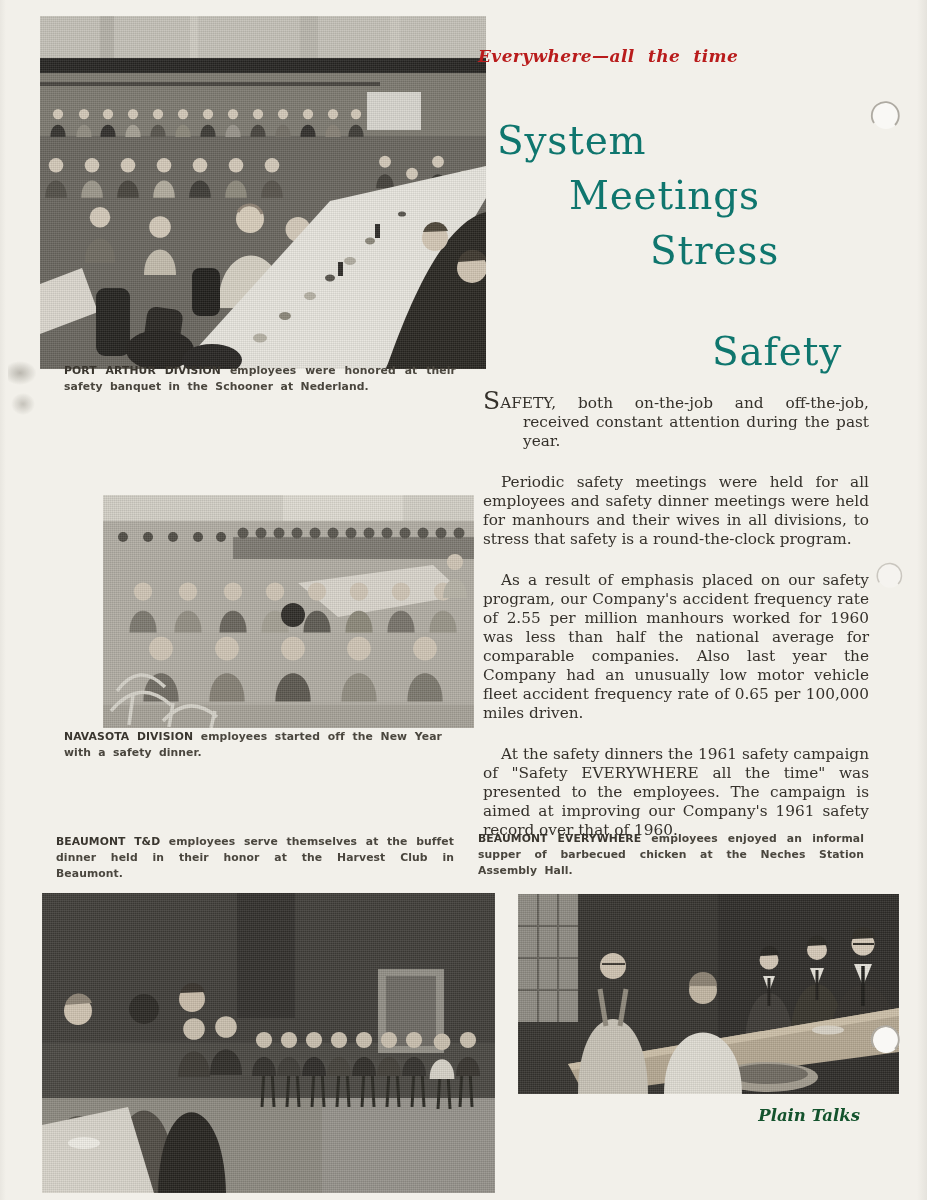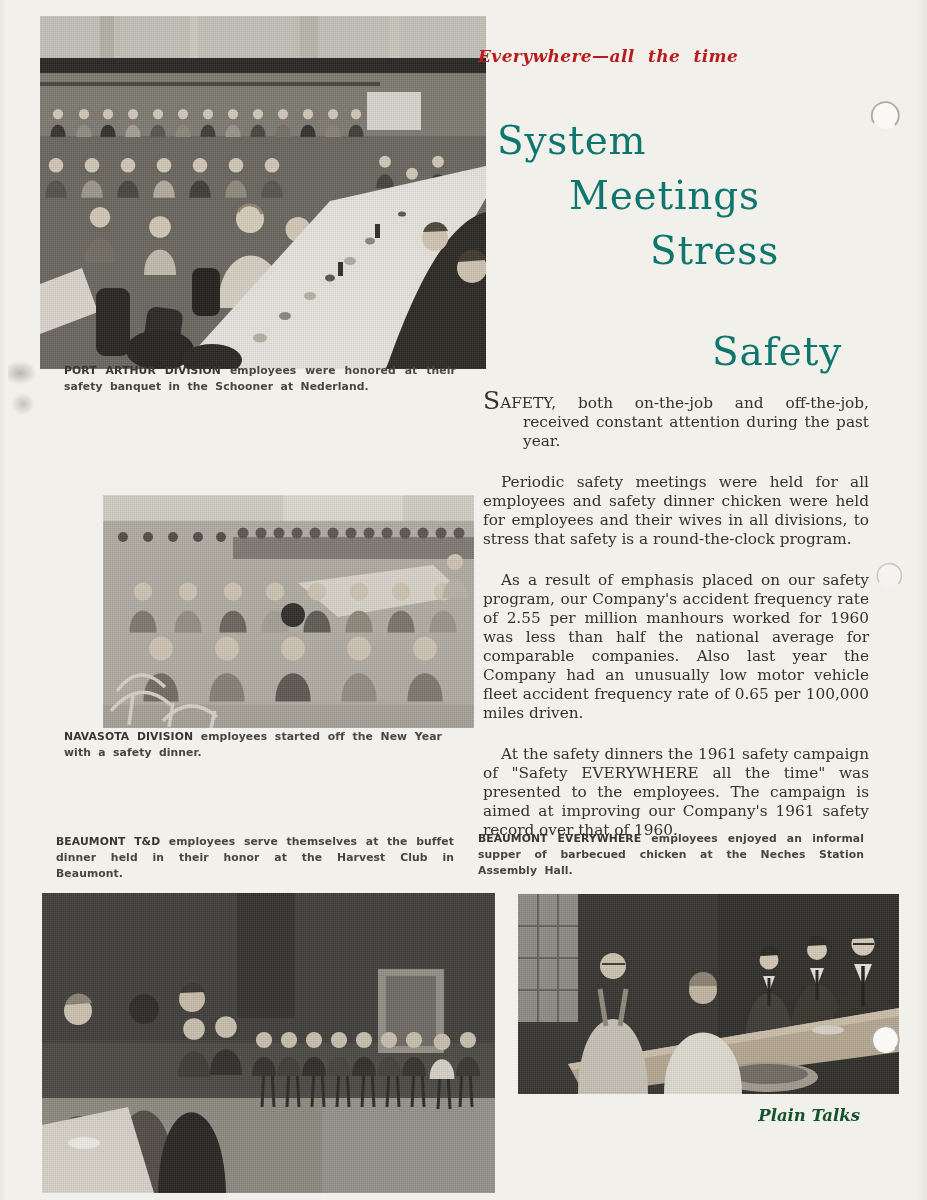--- a/index.html
+++ b/index.html
@@ -343,21 +343,21 @@
   </p>
 
   <p class="tagline">Everywhere—all the time</p>
   <h1 class="t-line t0">System</h1>
   <h1 class="t-line t1">Meetings</h1>
   <h1 class="t-line t2">Stress</h1>
   <h1 class="t-line t3">Safety</h1>
 
   <div class="article">
     <p class="p1"><span class="dropcap">S</span><span>AFETY, both on-the-job and off-the-job, received constant attention during the past year.</span></p>
-    <p class="indented">Periodic safety meetings were held for all employees and safety dinner chicken were held for employees and their wives in all divisions, to stress that safety is a round-the-clock program.</p>
+    <p class="indented">Periodic safety meetings were held for all employees and safety dinner meetings were held for manhours and their wives in all divisions, to stress that safety is a round-the-clock program.</p>
     <p class="indented">As a result of emphasis placed on our safety program, our Company's accident frequency rate of 2.55 per million manhours worked for 1960 was less than half the national average for comparable companies. Also last year the Company had an unusually low motor vehicle fleet accident frequency rate of 0.65 per 100,000 miles driven.</p>
     <p class="indented">At the safety dinners the 1961 safety campaign of "Safety EVERYWHERE all the time" was presented to the employees. The campaign is aimed at improving our Company's 1961 safety record over that of 1960.</p>
   </div>
 
   <p class="footer">Plain Talks</p>
 
   <span class="hole hole1">
     <svg viewBox="0 0 40 40">
         <circle cx="20" cy="20" r="13" fill="#f9f8f5"></circle>
         <path d="M8,27 A13.5,13.5 0 1 1 29,29" fill="none" stroke="#aeaaa2" stroke-width="1.8"></path>

